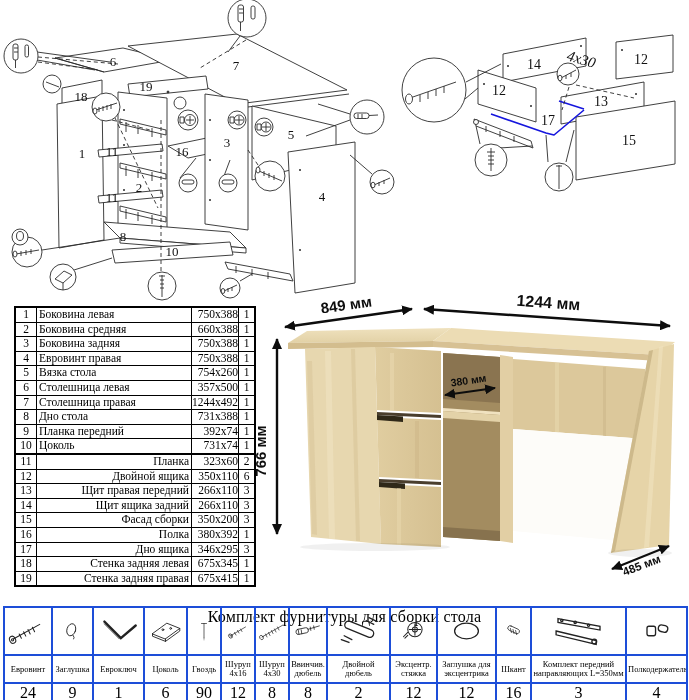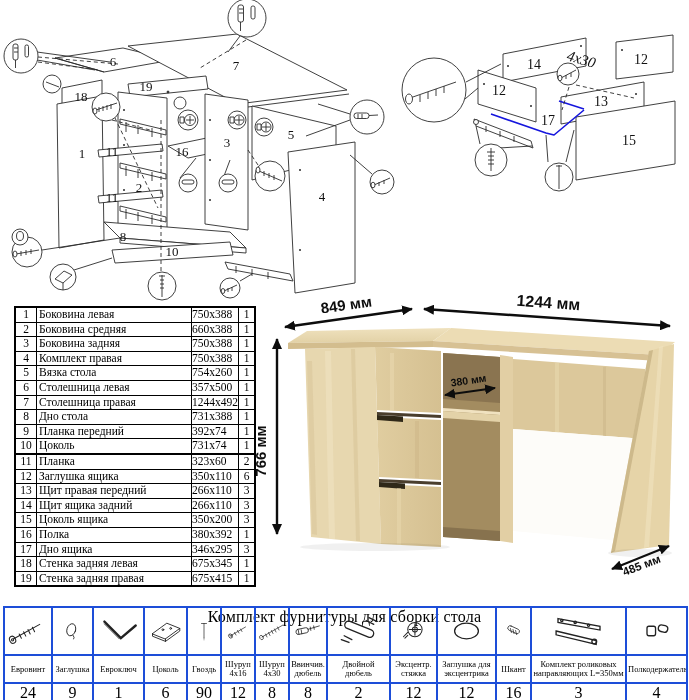--- a/index.html
+++ b/index.html
@@ -5,23 +5,23 @@
   html,body{margin:0;padding:0;background:#fff;}
   .canvas{position:relative;width:689px;height:700px;background:#fff;overflow:hidden;
           font-family:"Liberation Serif",serif;color:#000;}
   svg text{font-family:"Liberation Serif",serif;}
   
   .parts-table{position:absolute;left:14px;top:306px;border-collapse:collapse;
                border:2px solid #000;font-size:11.5px;line-height:1;}
   .parts-table td{border:1px solid #000;height:13.6px;padding:0 2px;white-space:nowrap;overflow:hidden;}
   .parts-table td:nth-child(1){width:20px;text-align:center;padding:0;}
   .parts-table td:nth-child(2){width:150px;}
-  .parts-table td:nth-child(3){width:44px;text-align:left;padding:0;}
+  .parts-table td:nth-child(3){width:44px;text-align:right;padding:0;}
   .parts-table td:nth-child(4){width:15px;text-align:center;padding:0;}
-  .parts-table tr:nth-child(n+11) td:nth-child(2){text-align:left;}
+  .parts-table tr:nth-child(n+11) td:nth-child(2){text-align:right;}
   .parts-table tr:nth-child(11) td{border-top-width:2px;}
   
   .hw-title{position:absolute;left:0;top:608px;width:689px;text-align:center;
             font-size:16px;letter-spacing:.2px;}
   .hw-table{position:absolute;left:3px;top:606px;border-collapse:collapse;table-layout:fixed;
             width:683px;text-align:center;}
   .hw-table td{border:2px solid #1d4ed8;padding:0;vertical-align:middle;overflow:hidden;}
   .hw-icon-row td{height:46px;}
   .hw-label-row td{height:26px;font-size:8.5px;line-height:1.05;padding:0 1px;}
   .hw-qty-row td{height:16px;font-size:16px;}
@@ -368,21 +368,21 @@
           <td>1</td>
         </tr>
         <tr>
           <td>3</td>
           <td>Боковина задняя</td>
           <td>750x388</td>
           <td>1</td>
         </tr>
         <tr>
           <td>4</td>
-          <td>Комплект правая</td>
+          <td>Евровинт правая</td>
           <td>750x388</td>
           <td>1</td>
         </tr>
         <tr>
           <td>5</td>
           <td>Вязка стола</td>
           <td>754x260</td>
           <td>1</td>
         </tr>
         <tr>
@@ -416,39 +416,39 @@
           <td>1</td>
         </tr>
         <tr>
           <td>11</td>
           <td>Планка</td>
           <td>323x60</td>
           <td>2</td>
         </tr>
         <tr>
           <td>12</td>
-          <td>Заглушка ящика</td>
+          <td>Двойной ящика</td>
           <td>350x110</td>
           <td>6</td>
         </tr>
         <tr>
           <td>13</td>
           <td>Щит правая передний</td>
           <td>266x110</td>
           <td>3</td>
         </tr>
         <tr>
           <td>14</td>
           <td>Щит ящика задний</td>
           <td>266x110</td>
           <td>3</td>
         </tr>
         <tr>
           <td>15</td>
-          <td>Цоколь ящика</td>
+          <td>Фасад сборки</td>
           <td>350x200</td>
           <td>3</td>
         </tr>
         <tr>
           <td>16</td>
           <td>Полка</td>
           <td>380x392</td>
           <td>1</td>
         </tr>
         <tr>
@@ -747,21 +747,21 @@
           <td>Евроключ</td>
           <td>Цоколь</td>
           <td>Гвоздь</td>
           <td>Шуруп 4x16</td>
           <td>Шуруп 4x30</td>
           <td>Ввинчив. дюбель</td>
           <td>Двойной дюбель</td>
           <td>Эксцентр. стяжка</td>
           <td>Заглушка для эксцентрика</td>
           <td>Шкант</td>
-          <td>Комплект роликовых направляющих L=350мм</td>
+          <td>Комплект передний направляющих L=350мм</td>
           <td>Полкодержатель</td>
         </tr>
       <tr class="hw-qty-row" id="hw-qtys">
           <td>24</td>
           <td>9</td>
           <td>1</td>
           <td>6</td>
           <td>90</td>
           <td>12</td>
           <td>8</td>

